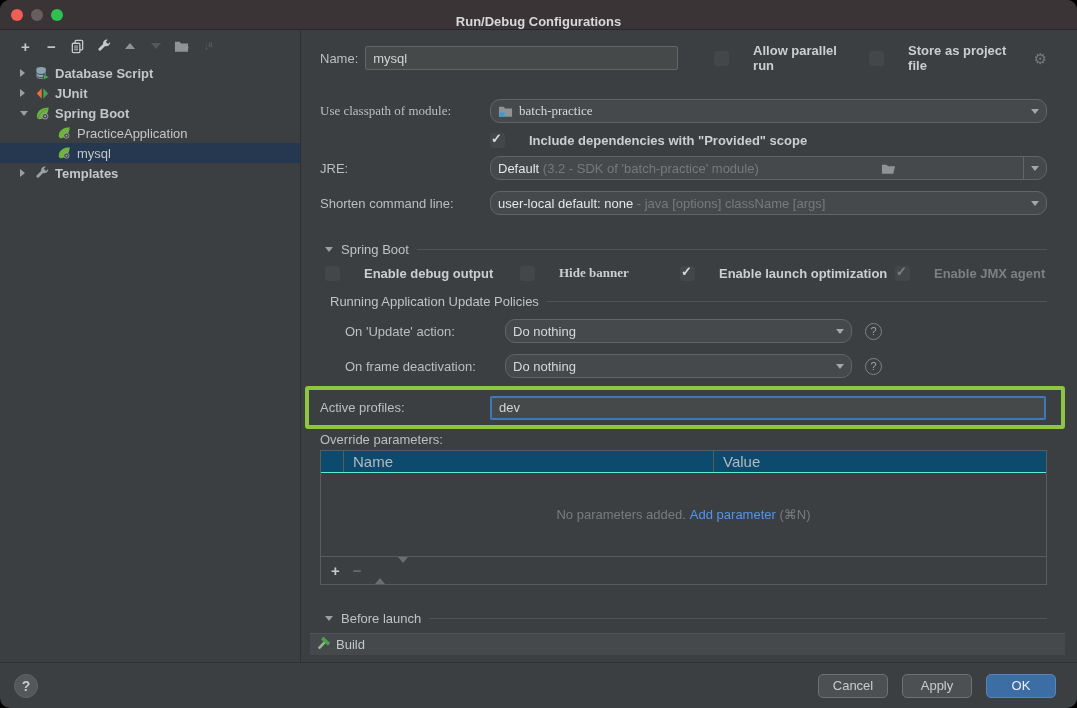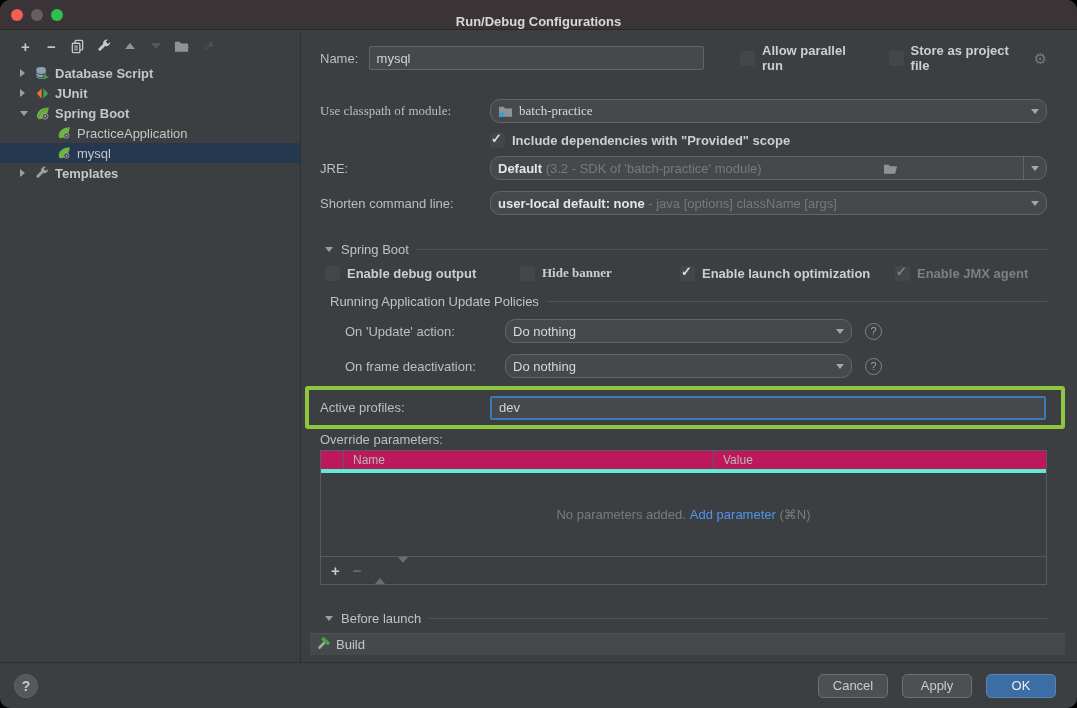--- a/index.html
+++ b/index.html
@@ -44,28 +44,28 @@
   .tree-row.child { padding-left:56px; }
 
   
   .frow { display:flex; align-items:center; }
   .flabel { width:170px; flex:0 0 170px; color:#bcbfc1; }
   .field-col { flex:1; display:flex; align-items:center; }
 
   .input { height:24px; background:#45494a; border:1px solid #646464; border-radius:2px; color:#d2d4d6; font-size:13px; padding:0 7px; font-family:"Liberation Sans",sans-serif; outline:none; }
   .combo { display:flex; align-items:center; height:24px; background:#46494b; border:1px solid #646464; border-radius:10px; padding-left:7px; flex:1; min-width:0; }
   .combo .cval { white-space:nowrap; overflow:hidden; }
-  .combo .main { color:#e3e5e7; font-weight:bold; }
+  .combo .main { color:#e3e5e7; font-weight:normal; }
   .combo .hint { color:#77797c; }
   .combo .arrow { margin-left:auto; width:22px; flex:0 0 22px; display:flex; justify-content:center; }
   .tri-down { width:0;height:0;border-left:4.5px solid transparent;border-right:4.5px solid transparent;border-top:5.5px solid #a3a7a9; }
   .arrow-btn { margin-left:auto; width:23px; height:22px; border-left:1px solid #646464; display:flex; align-items:center; justify-content:center; flex:0 0 23px; }
 
   
-  .cbwrap { display:flex; align-items:center; gap:7px; }
+  .cbwrap { display:flex; align-items:center; gap:24px; }
   .cb { width:15px; height:15px; background:#43474a; border:1px solid #70747
 
 6; border-radius:3px; position:relative; flex:0 0 15px; }
   .cb.checked::after { content:"✓"; position:absolute; left:1px; top:-2px; font-size:13px; color:#d8dadc; font-weight:bold; }
   .cb.disabled { border-color:#56595b; }
   .cb.disabled::after { color:#7c8082; }
   .cblabel { color:#ccced0; font-weight:bold; }
   .cbwrap.disabled .cblabel { color:#7c8082; font-weight:bold; }
 
   
@@ -75,21 +75,21 @@
 
   .help-circle { width:17px; height:17px; border:1px solid #7f8486; border-radius:50%; color:#9da2a4; font-size:11px; display:flex; align-items:center; justify-content:center; flex:0 0 17px; }
 
   
   .annot { border:4px solid #8fc63f; border-radius:3px; margin-left:-15px; margin-right:-18px; height:43px; display:flex; align-items:center; padding:0 15px 0 11px; background:#3c3f41; }
   .annot .flabel { width:170px; flex:0 0 170px; }
   .annot input { flex:1; border:2px solid #3c78ba; background:#45494a; }
 
   
   .ptable { border:1px solid #595c5e; }
-  .ptable-hdr { display:grid; grid-template-columns:22px 370px 1fr; height:22px; background:#be185d; border-bottom:4px solid #5eead4; align-items:center; font-size:12px; color:#b5b8ba; }
+  .ptable-hdr { display:grid; grid-template-columns:22px 370px 1fr; height:22px; background:#0c4a6e; border-bottom:1px solid #5eead4; align-items:center; font-size:15px; color:#b5b8ba; }
   .ptable-hdr .cell { padding-left:9px; border-left:1px solid #595c5e; height:100%; display:flex; align-items:center; }
   .ptable-hdr .cell:first-child { border-left:none; }
   .ptable-body { height:84px; display:flex; align-items:center; justify-content:center; gap:4px; border-bottom:1px solid #595c5e; }
   .empty-txt { color:#787c7e; }
   .add-link { color:#5394ec; cursor:pointer; }
   .add-short { color:#787c7e; }
   .ptable-toolbar { height:27px; display:flex; align-items:center; gap:13px; padding-left:10px; }
   .pt-ic { font-size:15px; font-weight:bold; color:#c7cacc; }
   .pt-ic.dim { color:#6a6e70; }
 

